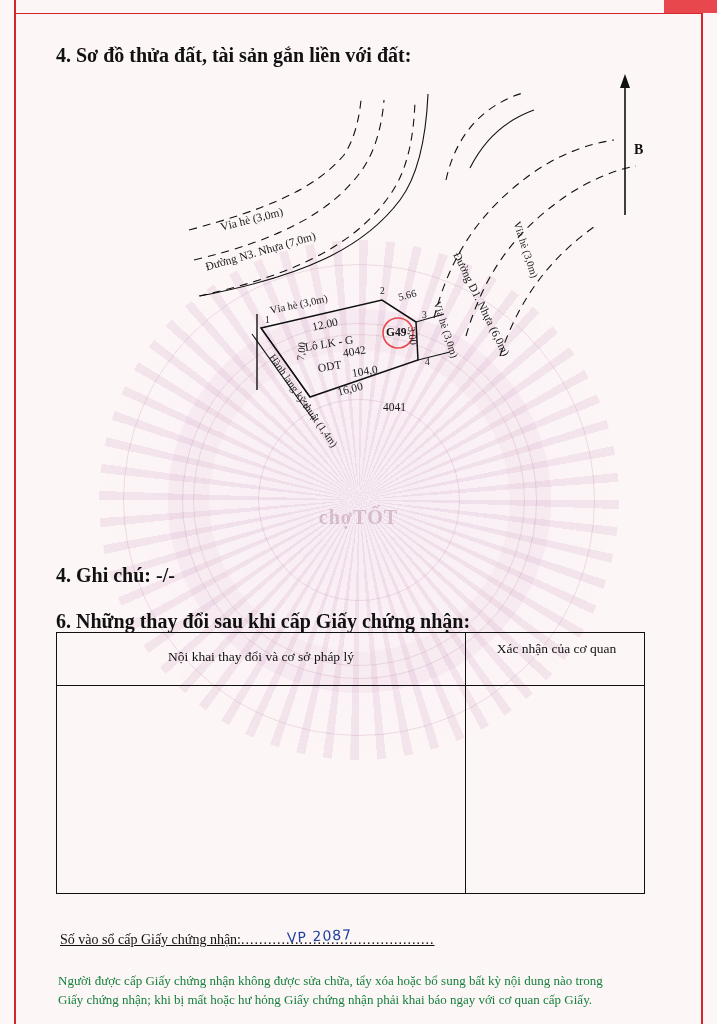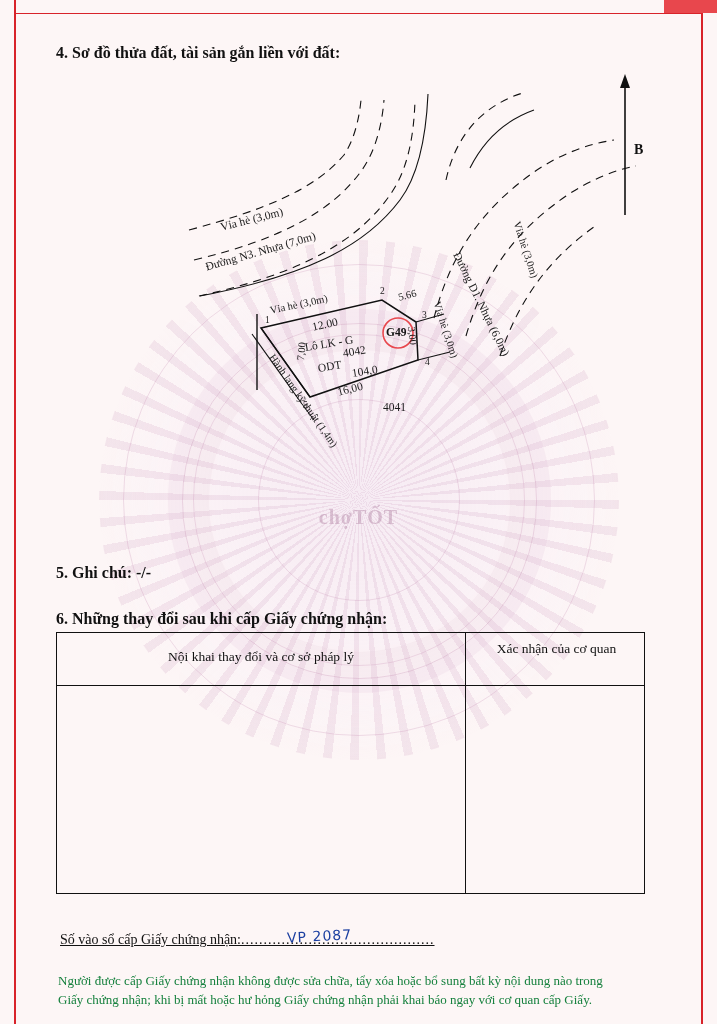--- a/index.html
+++ b/index.html
@@ -91,21 +91,21 @@
     font-weight: bold;
     color: rgba(170,120,155,0.40);
     letter-spacing: 1px;
     pointer-events: none;
     white-space: nowrap;
   }
 
   .heading {
     position: absolute;
     font-weight: bold;
-    font-size: 16px;
+    font-size: 20px;
     color: #111;
   }
   #h4 { left: 56px; top: 44px; }
   #h5 { left: 56px; top: 564px; }
   #h6 { left: 56px; top: 610px; }
 
   
   #diagram {
     position: absolute;
     left: 14px;
@@ -277,21 +277,21 @@
     <div class="dlabel" style="left:303px; top:302px; transform: rotate(-9deg); transform-origin: left top;">ODT</div>
     <div class="dlabel" style="left:328px; top:287px; transform: rotate(-9deg); transform-origin: left top;">4042</div>
     <div class="dlabel" style="left:337px; top:307px; transform: rotate(-9deg); transform-origin: left top;">104,0</div>
     <div class="dlabel" style="left:369px; top:341px;">4041</div>
 
     <div class="dlabel" style="left:372px; top:266px; font-weight:bold; color:#111;">G49</div>
 
     <div class="north" style="left:620px; top:82px;">B</div>
   </div>
 
-  <div class="heading" id="h5">5. Ghi chú: -/-</div>
+  <div class="heading" id="h5">4. Ghi chú: -/-</div>
   <div class="heading" id="h6">6. Những thay đổi sau khi cấp Giấy chứng nhận:</div>
 
   <div id="table">
     <div class="vline"></div>
     <div class="hline"></div>
     <div class="th" id="th-left">Nội khai thay đổi và cơ sở pháp lý</div>
     <div class="th" id="th-right">
       <div>Xác nhận của cơ quan</div>
     </div>
   </div>

